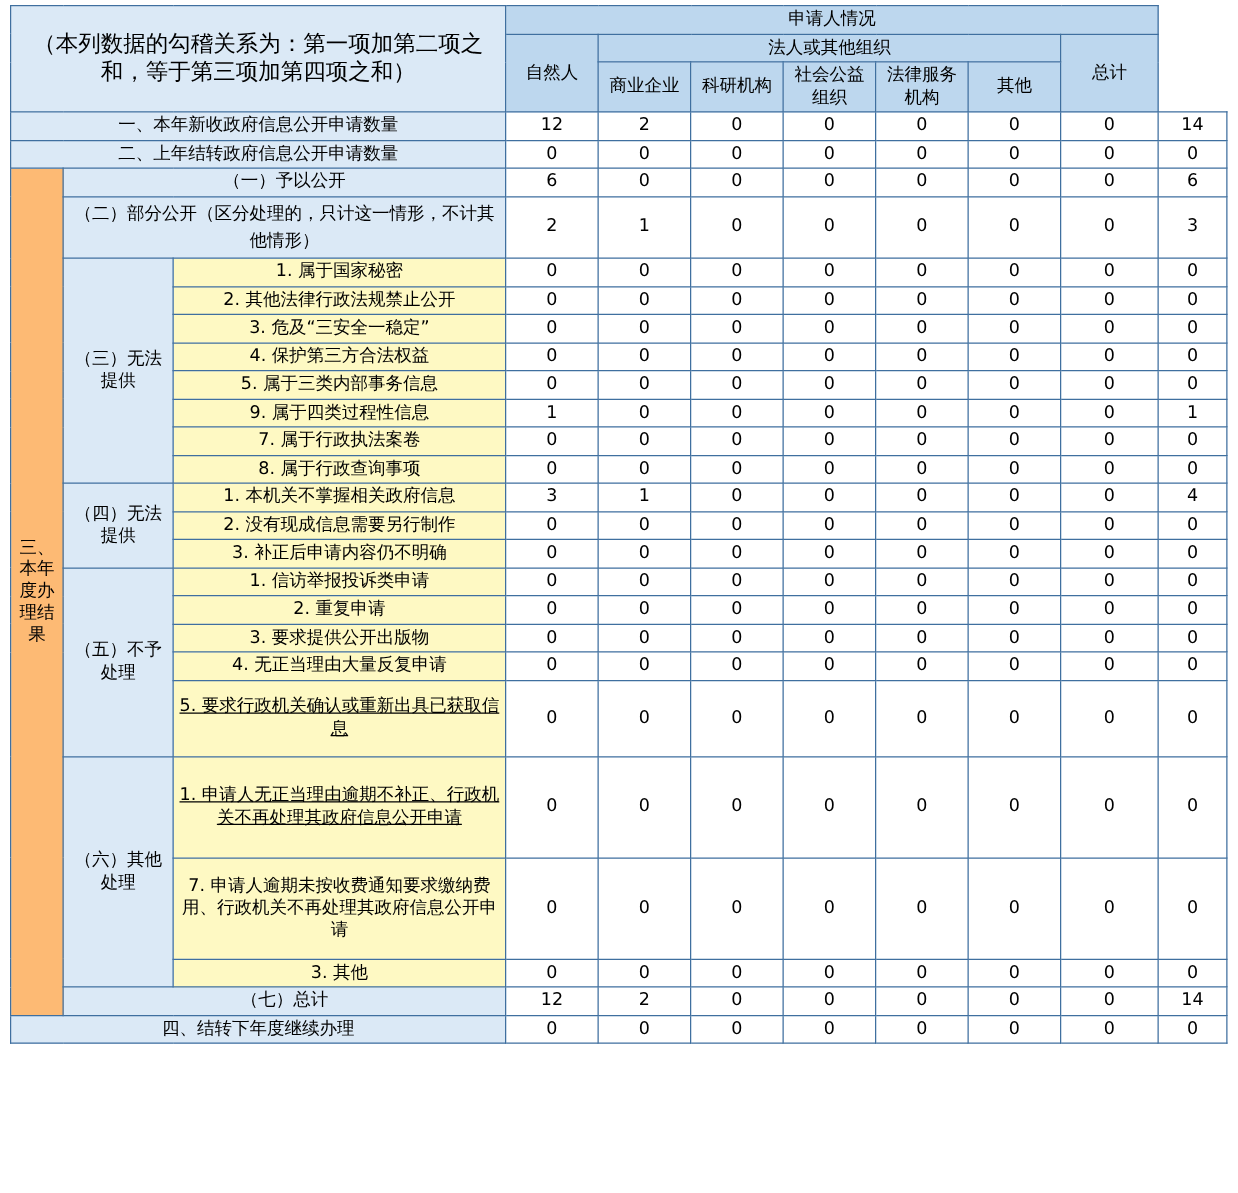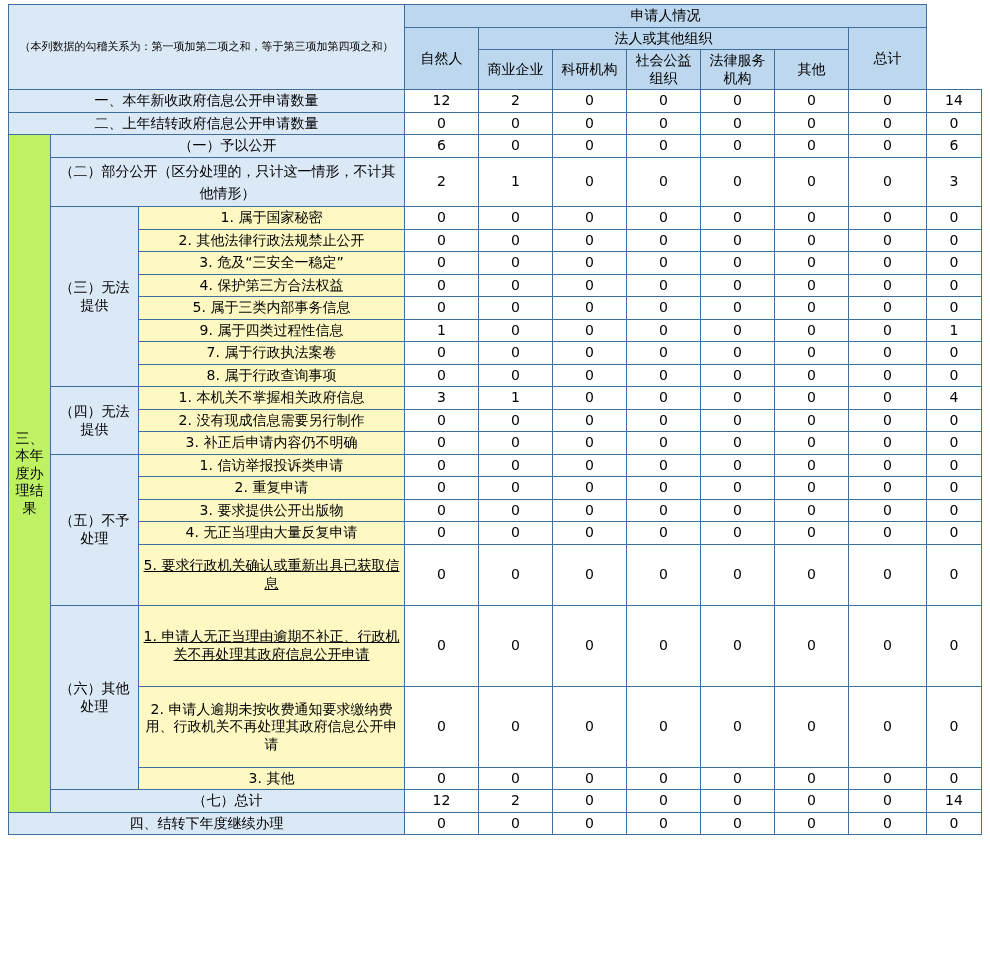--- a/index.html
+++ b/index.html
@@ -35,21 +35,21 @@
   }
   .hdr {
     background: #bdd7ee;
   }
   .hdr-sub {
     background: #bdd7ee;
   }
   .note-cell {
     background: #dbe9f6;
     text-align: left;
-    font-size: 11px;
+    font-size: 18px;
     padding: 6px 8px;
     line-height: 1.6;
   }
   .rowlabel {
     background: #dbe9f6;
     text-align: left;
     padding-left: 4px;
   }
   .lvl1 {
     background: #dbe9f6;
@@ -65,21 +65,21 @@
   .lvl3 {
     background: #fef9c3;
     text-align: left;
     padding-left: 6px;
   }
   .num {
     background: #ffffff;
     text-align: center;
   }
   .vert-label {
-    background: #bef264;
+    background: #fdba74;
     text-align: center;
     line-height: 1.5;
     padding: 2px;
   }
   .topalign {
     vertical-align: top;
     padding-top: 4px;
   }
 </style>
 </head>
@@ -357,21 +357,21 @@
       <td class="num topalign">0</td>
       <td class="num topalign">0</td>
       <td class="num topalign">0</td>
       <td class="num topalign">0</td>
       <td class="num topalign">0</td>
       <td class="num topalign">0</td>
       <td class="num topalign">0</td>
       <td class="num topalign">0</td>
     </tr>
     <tr>
-      <td class="lvl3" style="height:76px;">2. 申请人逾期未按收费通知要求缴纳费用、行政机关不再处理其政府信息公开申请</td>
+      <td class="lvl3" style="height:76px;">7. 申请人逾期未按收费通知要求缴纳费用、行政机关不再处理其政府信息公开申请</td>
       <td class="num topalign">0</td>
       <td class="num topalign">0</td>
       <td class="num topalign">0</td>
       <td class="num topalign">0</td>
       <td class="num topalign">0</td>
       <td class="num topalign">0</td>
       <td class="num topalign">0</td>
       <td class="num topalign">0</td>
     </tr>
     <tr>

